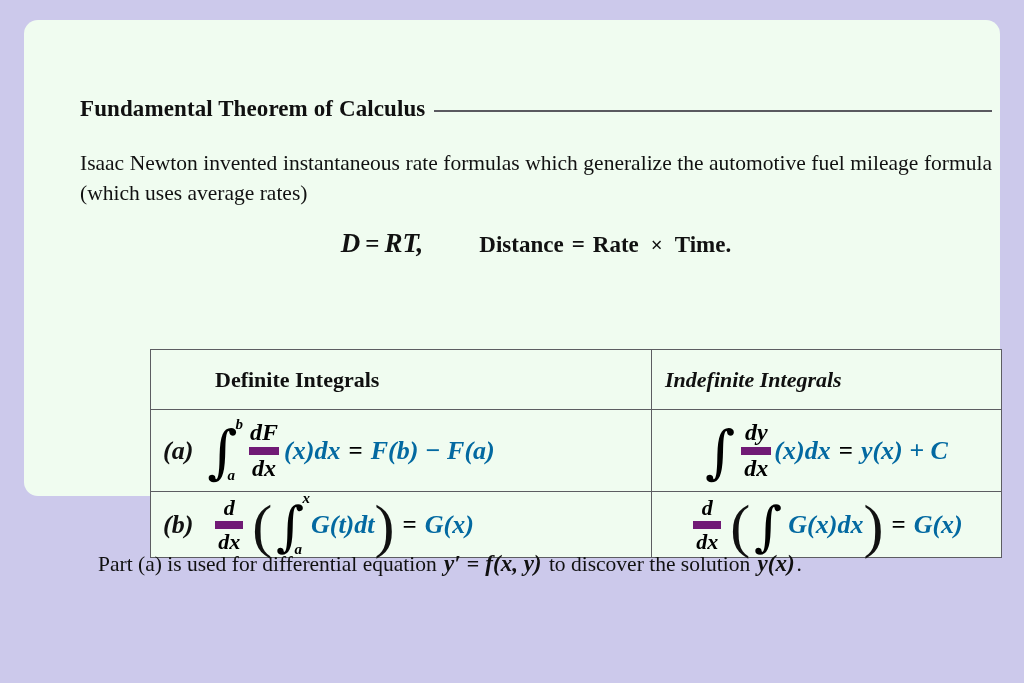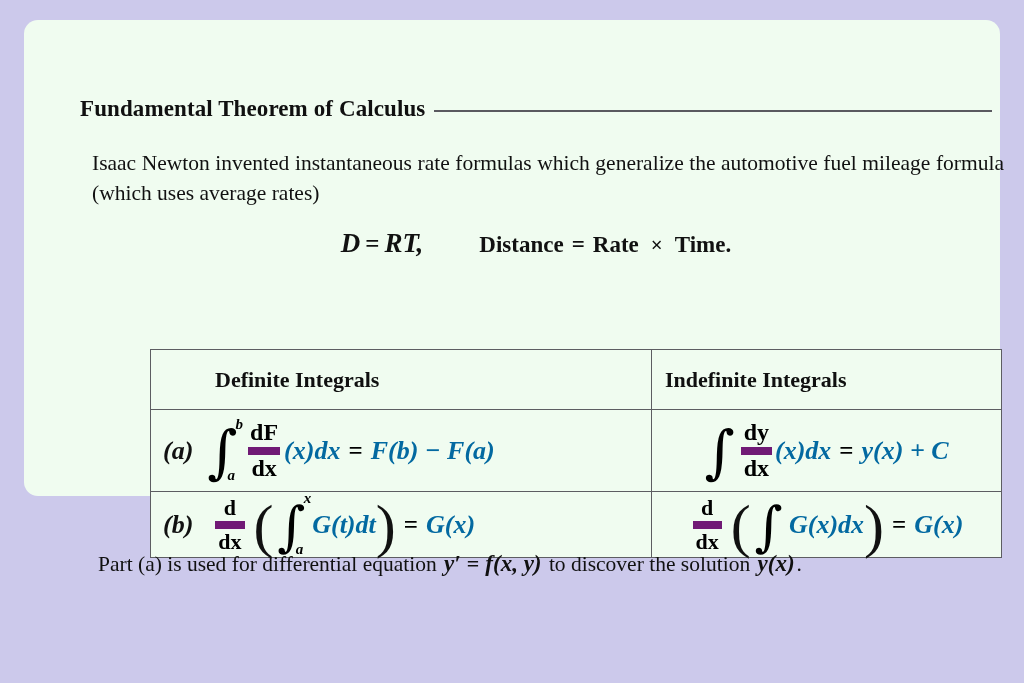--- a/index.html
+++ b/index.html
@@ -47,21 +47,21 @@
     height: 0;
     border-top: 2px solid #5a5a60;
     margin-left: 9px;
     position: relative;
     top: -4px;
   }
 
   
   .intro {
     position: absolute;
-    left: 68px;
+    left: 56px;
     top: 128px;
     width: 912px;
     font-size: 21.5px;
     line-height: 30px;
     color: #111;
     text-align: justify;
     text-justify: inter-word;
   }
 
   
@@ -120,21 +120,21 @@
   .col-left  { width: 436px; }
   .col-right { width: 336px; }
 
   .hdr-cell {
     height: 59px;
     font-size: 22px;
     font-weight: bold;
     color: #101010;
     padding-left: 64px !important;
   }
-  .hdr-cell.right { padding-left: 13px !important; }
+  .hdr-cell.right { padding-left: 13px !important; font-style: italic; }
 
   .row-a td { height: 81px; }
   .row-b td { height: 65px; }
 
   .cell-inner {
     display: flex;
     align-items: center;
     justify-content: center;
     width: 100%;
     height: 100%;
@@ -183,20 +183,21 @@
   .limits .up { position: relative; top: -4px; left: 4px; }
   .limits .lo { position: relative; bottom: -2px; left: -4px; }
 
   .frac {
     display: inline-flex;
     flex-direction: column;
     align-items: center;
     vertical-align: middle;
     margin: 0 3px;
     font-size: 24px;
+    font-style: italic;
     font-weight: bold;
     line-height: 1.08;
   }
   .frac .num { padding: 0 3px 1px 3px; }
   .frac .den { padding: 1px 3px 0 3px; border-top: 8px solid #701a75; }
   .frac.small { font-size: 22px; }
 
   .mathtxt {
     font-size: 26px;
     font-style: italic;

